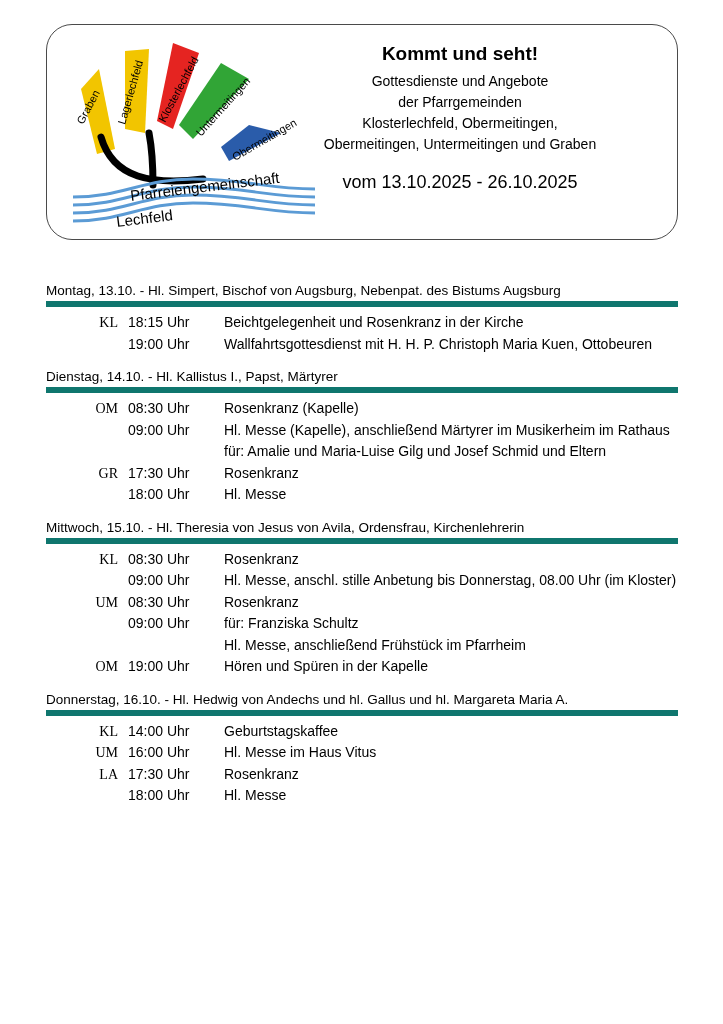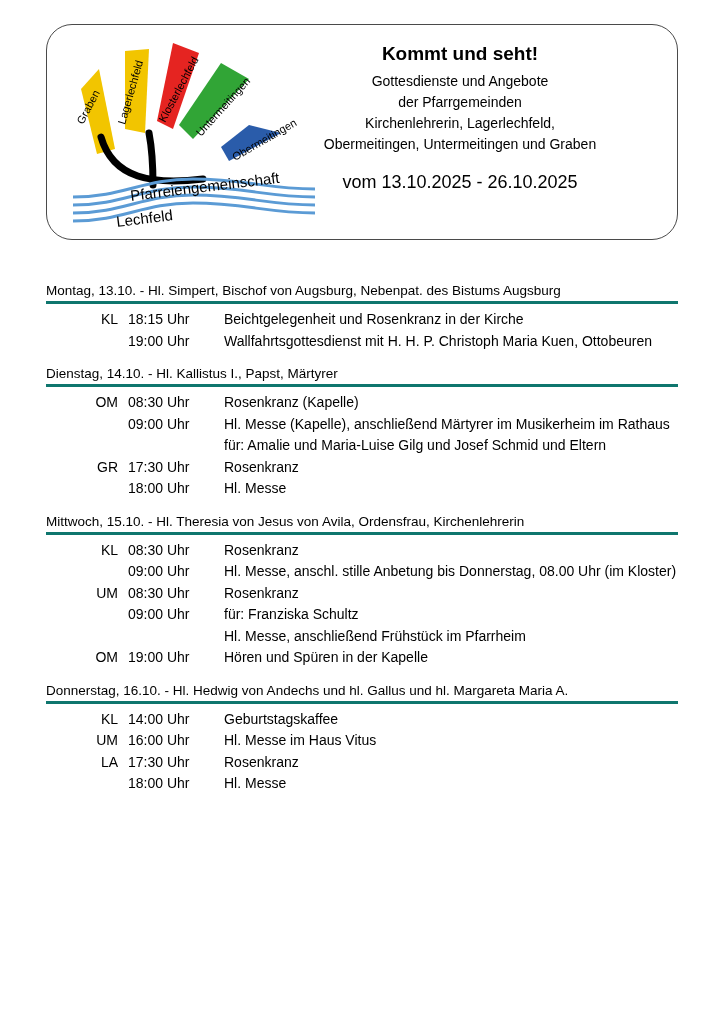--- a/index.html
+++ b/index.html
@@ -65,36 +65,37 @@
     left: 46px;
     top: 283px;
     width: 632px;
   }
 
   .day-block {
     margin-bottom: 14px;
   }
   .day-heading {
     font-size: 13.5px;
-    border-bottom: 3px solid #0f766e;
+    border-bottom: 6px solid #0f766e;
     padding-bottom: 3px;
     margin-bottom: 5px;
     white-space: nowrap;
   }
   .entry {
     display: flex;
     font-size: 14px;
     line-height: 21.5px;
   }
   .loc {
     width: 82px;
     text-align: right;
     flex: 0 0 82px;
     box-sizing: border-box;
     padding-right: 10px;
+    font-family: Liberation Serif, serif;
   }
   .time {
     width: 96px;
     flex: 0 0 96px;
     box-sizing: border-box;
   }
   .desc {
     flex: 1 1 auto;
   }
   .sub-line {
@@ -141,21 +142,21 @@
       <text x="78" y="172" transform="rotate(-7 78 172)" font-family="Liberation Sans, sans-serif" font-size="15" fill="#000000">Pfarreiengemeinschaft</text>
       <text x="64" y="198" transform="rotate(-7 64 198)" font-family="Liberation Sans, sans-serif" font-size="15" fill="#000000">Lechfeld</text>
     </svg>
   </div>
 
   <div class="header-text">
     <div class="header-title">Kommt und seht!</div>
     <div class="header-sub">
       <div>Gottesdienste und Angebote</div>
       <div>der Pfarrgemeinden</div>
-      <div>Kirchenlehrerin, Lagerlechfeld,</div>
+      <div>Klosterlechfeld, Obermeitingen,</div>
       <div>Obermeitingen, Untermeitingen und Graben</div>
     </div>
     <div class="header-period">vom 13.10.2025 - 26.10.2025</div>
   </div>
 </div>
 
 <div class="schedule">
 
   <div class="day-block">
     <div class="day-heading">Montag, 13.10. - Hl. Simpert, Bischof von Augsburg, Nebenpat. des Bistums Augsburg</div>

